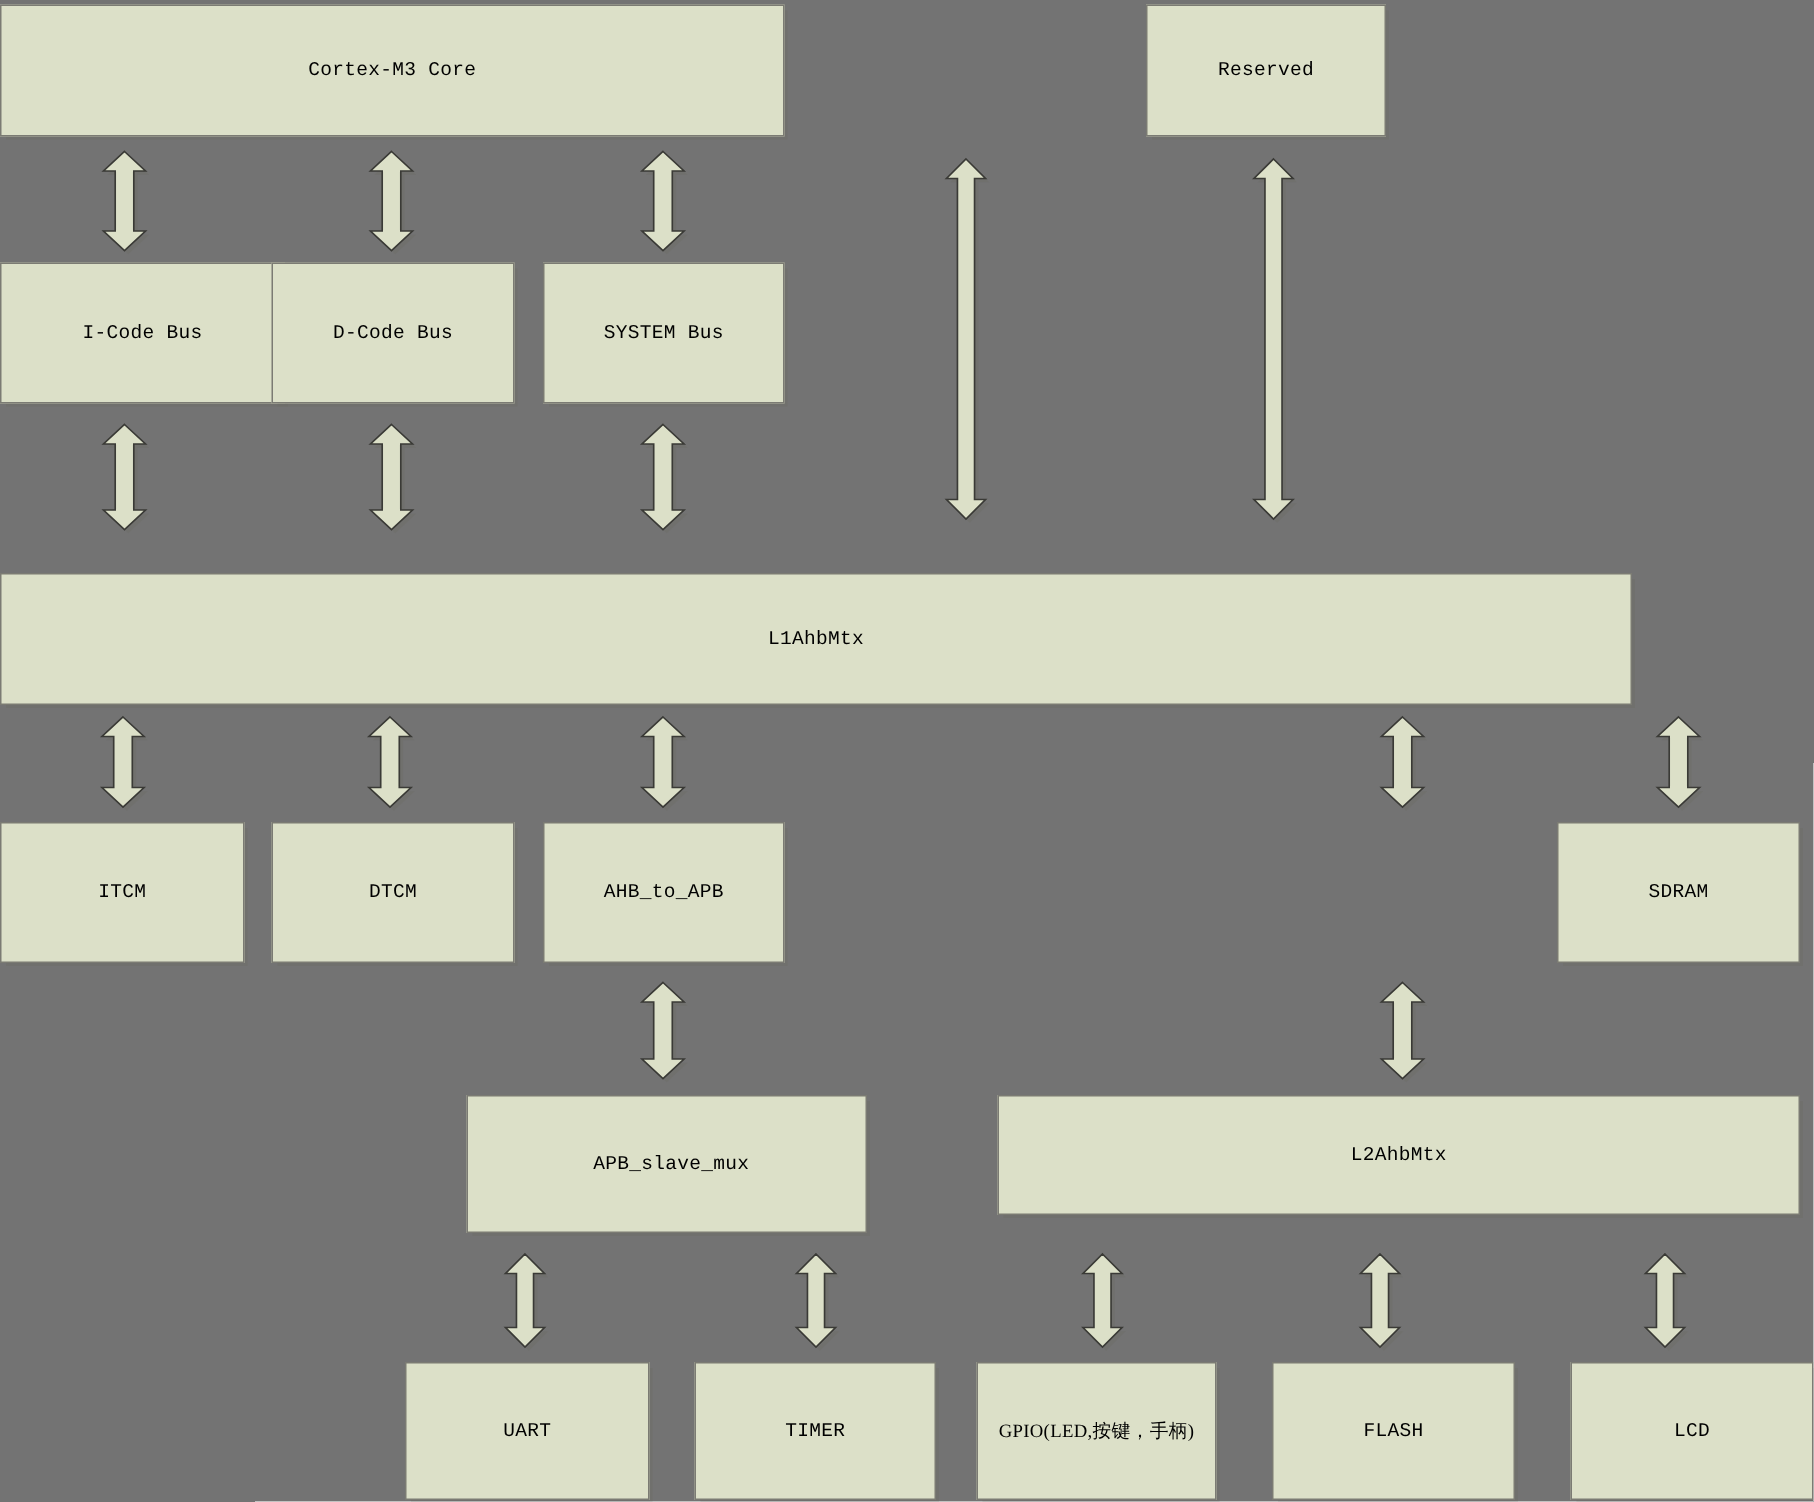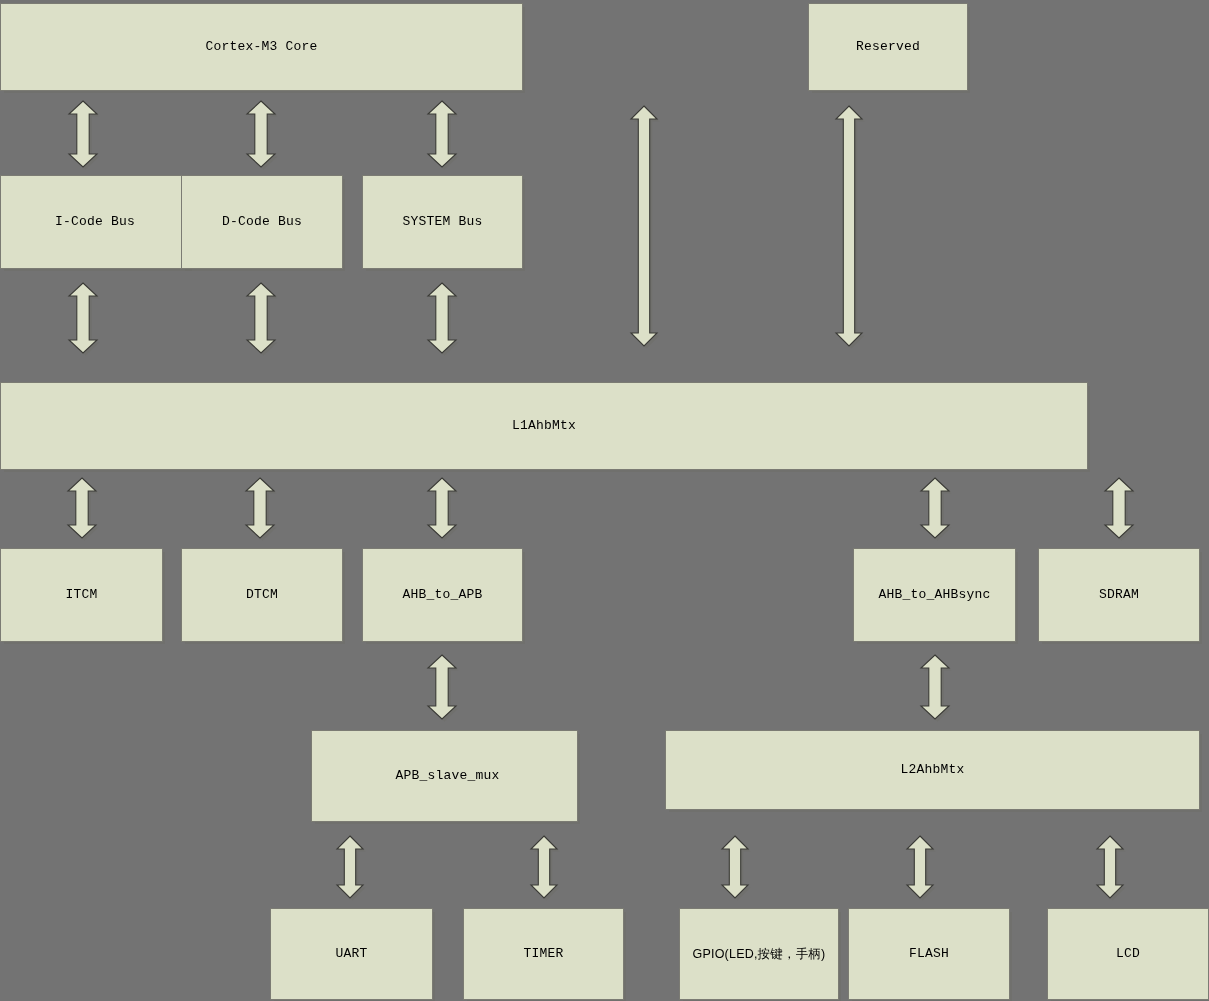--- a/index.html
+++ b/index.html
@@ -28,23 +28,22 @@
     text-align: center;
     color: #000000;
     font-size: 13px;
     line-height: 1.28;
     letter-spacing: 0.2px;
     padding: 2px 6px;
     white-space: pre-wrap;
     word-break: break-word;
   }
   .blk.cjk {
-    font-family: Liberation Sans, sans-serif;
+    font-family: Liberation Serif, serif;
     font-size: 12.5px;
-    margin-left: 28px;
   }
   .arr {
     position: absolute;
     overflow: visible;
   }
   .arr polygon {
     fill: #dce0c8;
     stroke: #3a3a36;
     stroke-width: 1.1;
     stroke-linejoin: miter;
@@ -52,29 +51,28 @@
   .arr .shadow {
     fill: rgba(110,110,104,0.5);
     stroke: none;
   }
 </style>
 </head>
 <body>
 
 <div id="canvas">
     <div class="blk" style="left: 0px; top: 3px; width: 523px; height: 88px;">Cortex-M3 Core</div>
-    <div class="blk" style="left: 808px; top: 3px; width: 160px; height: 88px;">Reserved</div>
+    <div class="blk" style="left: 764px; top: 3px; width: 160px; height: 88px;">Reserved</div>
     <div class="blk" style="left: 0px; top: 175px; width: 190px; height: 94px;">I-Code Bus</div>
     <div class="blk" style="left: 181px; top: 175px; width: 162px; height: 94px;">D-Code Bus</div>
     <div class="blk" style="left: 362px; top: 175px; width: 161px; height: 94px;">SYSTEM Bus</div>
     <div class="blk" style="left: 0px; top: 382px; width: 1088px; height: 88px;">L1AhbMtx</div>
     <div class="blk" style="left: 0px; top: 548px; width: 163px; height: 94px;">ITCM</div>
     <div class="blk" style="left: 181px; top: 548px; width: 162px; height: 94px;">DTCM</div>
     <div class="blk" style="left: 362px; top: 548px; width: 161px; height: 94px;">AHB_to_APB</div>
-    <div class="blk" style="left: 853px; top: 548px; width: 163px; height: 94px;">AHB_to_AHBsync</div>
     <div class="blk" style="left: 1038px; top: 548px; width: 162px; height: 94px;">SDRAM</div>
     <div class="blk" style="left: 311px; top: 730px; width: 267px; height: 92px; padding-left: 12px;">APB_slave_mux</div>
     <div class="blk" style="left: 665px; top: 730px; width: 535px; height: 80px;">L2AhbMtx</div>
     <div class="blk" style="left: 270px; top: 908px; width: 163px; height: 92px;">UART</div>
     <div class="blk" style="left: 463px; top: 908px; width: 161px; height: 92px;">TIMER</div>
     <div class="blk cjk" style="left: 651px; top: 908px; width: 160px; height: 92px;">GPIO(LED,按键，手柄)</div>
     <div class="blk" style="left: 848px; top: 908px; width: 162px; height: 92px;">FLASH</div>
     <div class="blk" style="left: 1047px; top: 908px; width: 162px; height: 92px;">LCD</div>
     <svg class="arr" width="32" height="70" style="left: 69px; top: 101px;">
       <polygon class="shadow" points="14.0,0.0 28.0,13.0 20.2,13.0 20.2,53.0 28.0,53.0 14.0,66.0 0.0,53.0 7.8,53.0 7.8,13.0 0.0,13.0" transform="translate(2.5,2.5)"></polygon>

